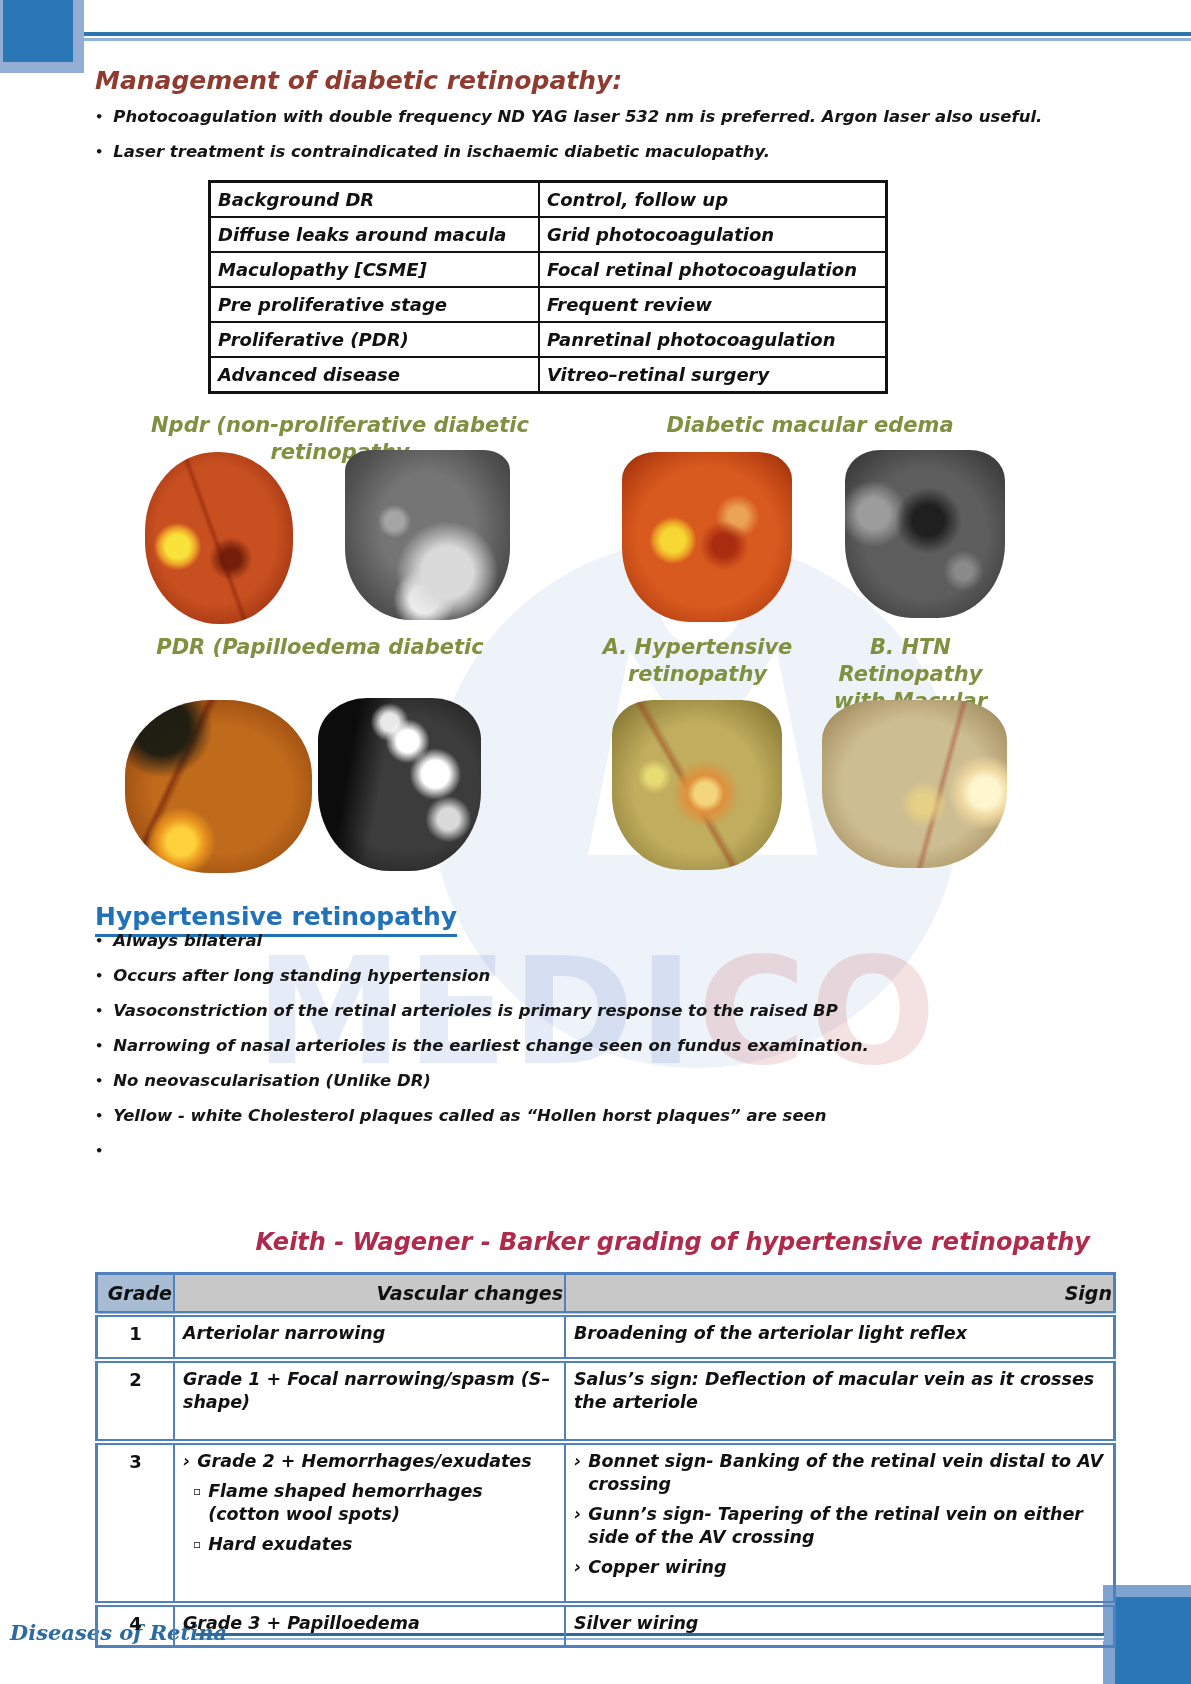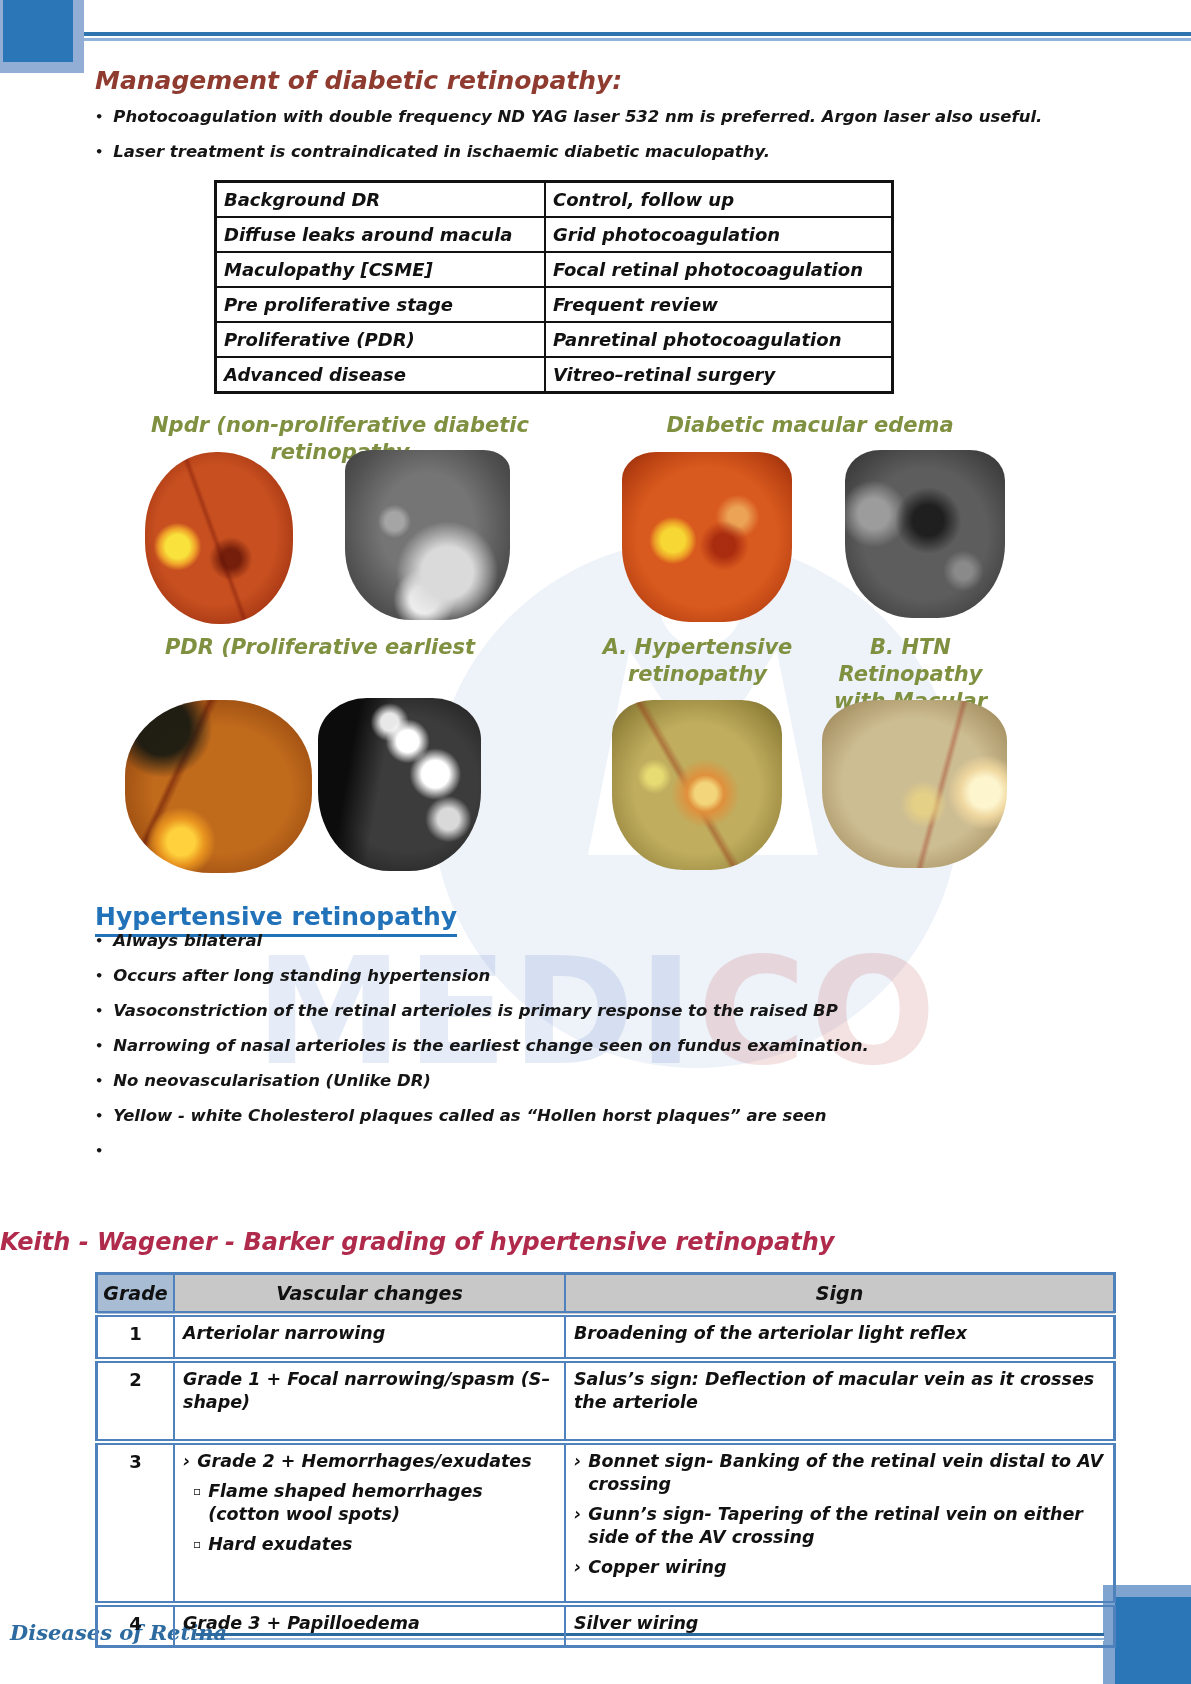--- a/index.html
+++ b/index.html
@@ -29,21 +29,21 @@
   .wm-blue{color:rgba(68,114,196,0.14);}
   .wm-red{color:rgba(192,80,77,0.17);}
   
   .h1{left:95px;top:66px;font-size:25px;font-weight:bold;font-style:italic;color:#8f3b30;}
   .bullets{display:block;}
   .b1{left:95px;top:106px;width:1000px;}
   .bullet-line{display:flex;gap:10px;margin-bottom:13px;font-weight:bold;font-style:italic;
      font-size:16.5px;line-height:22px;color:#151515;}
   .dot{font-size:13px;line-height:22px;}
   
-  .t1{left:214px;top:180px;border-collapse:collapse;}
+  .t1{left:208px;top:180px;border-collapse:collapse;}
   .t1 td{border:2px solid #121212;font-weight:bold;font-style:italic;font-size:18px;
      height:31px;padding:1px 8px 1px 7px;color:#111;}
   .t1{border:3px solid #121212;}
   .t1 td.c1{width:312px;}
   .t1 td.c2{width:330px;margin-left:11px;}
   
   .cap{position:absolute;text-align:center;color:#7f9140;font-weight:bold;font-style:italic;
      font-size:21px;line-height:27px;}
   .cap-npdr{left:100px;top:412px;width:480px;}
   .cap-dme{left:645px;top:412px;width:330px;text-align:center;}
@@ -99,27 +99,27 @@
      background:
       radial-gradient(circle at 88% 55%, #fdf5ce 0 8%, #efd79f 13%, rgba(0,0,0,0) 20%),
       radial-gradient(circle at 55% 62%, rgba(238,216,130,.7) 0 7%, rgba(0,0,0,0) 16%),
       linear-gradient(105deg, rgba(0,0,0,0) 60%, rgba(160,50,30,.4) 62%, rgba(0,0,0,0) 64%),
       radial-gradient(ellipse at 50% 50%, #cdbd92 0 55%, #ab9769 82%, #8a7850 100%);}
   
   .h2{left:95px;top:882px;font-size:25px;font-weight:bold;color:#2272b9;
      border-bottom:3px solid #2272b9;padding-bottom:3px;margin-top:20px;}
   .b2{left:95px;top:930px;width:1000px;}
   
-  .h3{left:0;top:1228px;width:1090px;text-align:left;font-size:24px;font-weight:bold;
+  .h3{left:0;top:1228px;width:1090px;text-align:right;font-size:24px;font-weight:bold;
      font-style:italic;color:#b02a4c;}
   .t2{left:95px;top:1272px;border-collapse:collapse;border:3px solid #4f81bd;table-layout:fixed;}
   .t2 th,.t2 td{border-left:2px solid #4f81bd;border-right:2px solid #4f81bd;
      font-weight:bold;font-style:italic;color:#111;vertical-align:top;}
   .t2 tr+tr td, .t2 tbody tr td{border-top:6px double #4f81bd;}
-  .t2 th{background:#c8c8c8;font-size:19px;height:34px;text-align:center;vertical-align:middle;}
+  .t2 th{background:#c8c8c8;font-size:19px;height:34px;text-align:right;vertical-align:middle;}
   .t2 th.gh{background:#a8bcd4;width:73px;}
   .t2 th.vh{width:387px;}
   .t2 th.sh{width:545px;}
   .t2 td{font-size:17.5px;padding:5px 8px 5px 8px;line-height:23px;}
   .t2 td.g-grade{text-align:center;font-style:normal;font-size:18px;}
   .cell-item{display:flex;gap:7px;margin-bottom:7px;}
   .cell-item:last-child{margin-bottom:0;}
   .cell-item .mark{flex:0 0 auto;line-height:23px;}
   .cell-item.sub{padding-left:10px;}
   .cell-item.sub .mark{font-size:12px;line-height:23px;}
@@ -184,21 +184,21 @@
       </tbody>
   </table>
 
   <div class="cap cap-npdr z1" id="cap-npdr">
       <div>Npdr (non-proliferative diabetic retinopathy</div>
     </div>
   <div class="cap cap-dme z1" id="cap-dme">
       <div>Diabetic macular edema</div>
     </div>
   <div class="cap cap-pdr z1" id="cap-pdr">
-      <div>PDR (Proliferative earliest</div>
+      <div>PDR (Papilloedema diabetic</div>
     </div>
   <div class="cap cap-htn-a z1" id="cap-htn-a">
       <div>A. Hypertensive</div>
       <div>retinopathy</div>
     </div>
   <div class="cap cap-htn-b z1" id="cap-htn-b">
       <div>B. HTN Retinopathy</div>
       <div>with Macular star</div>
     </div>
 

